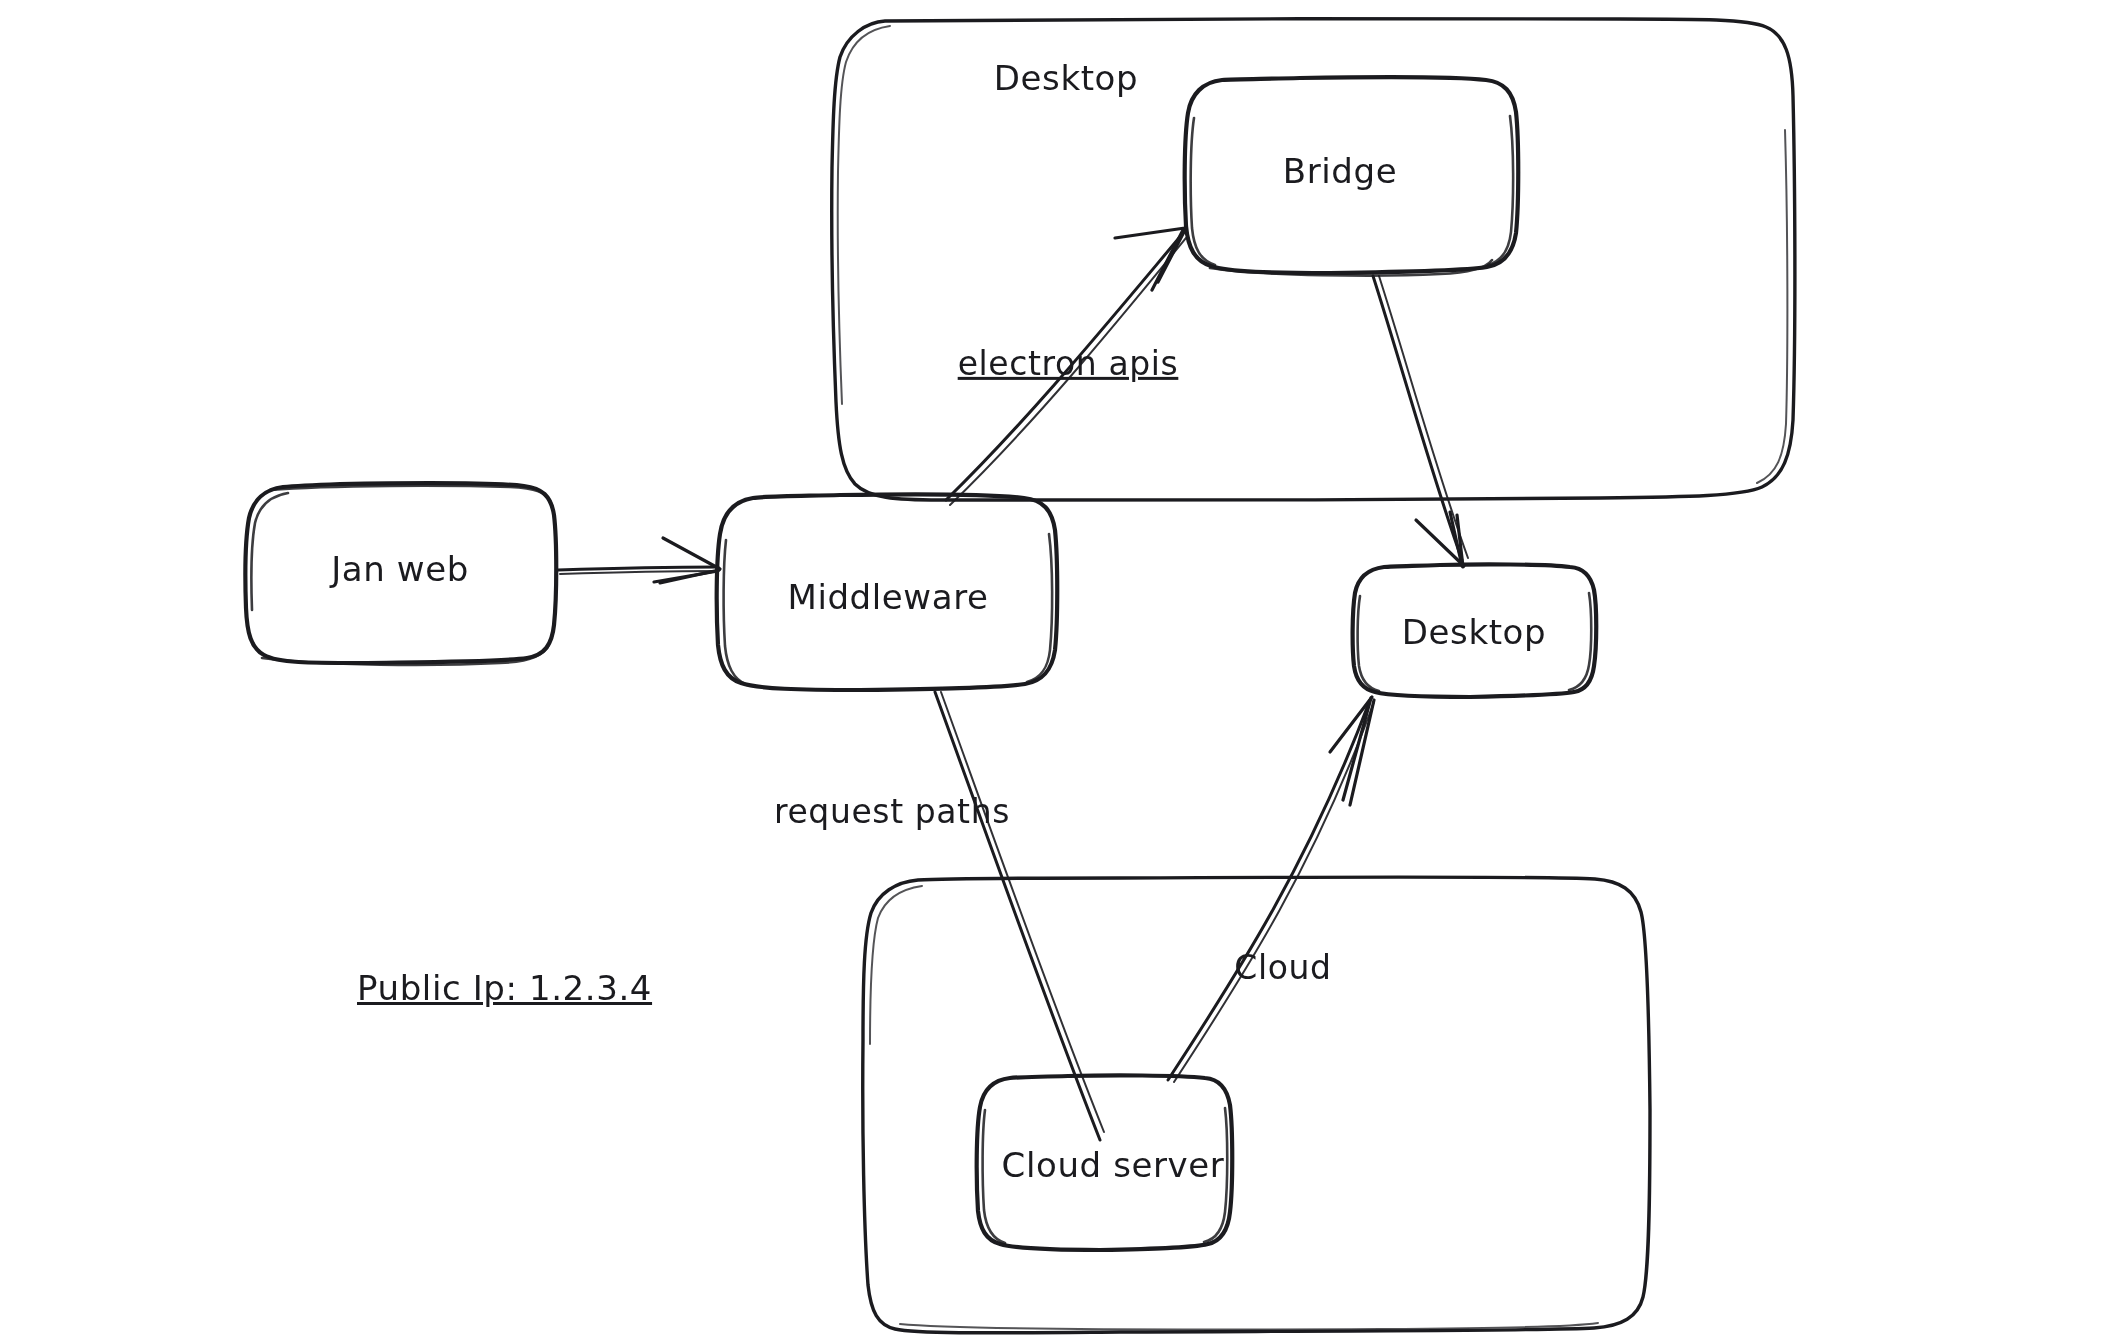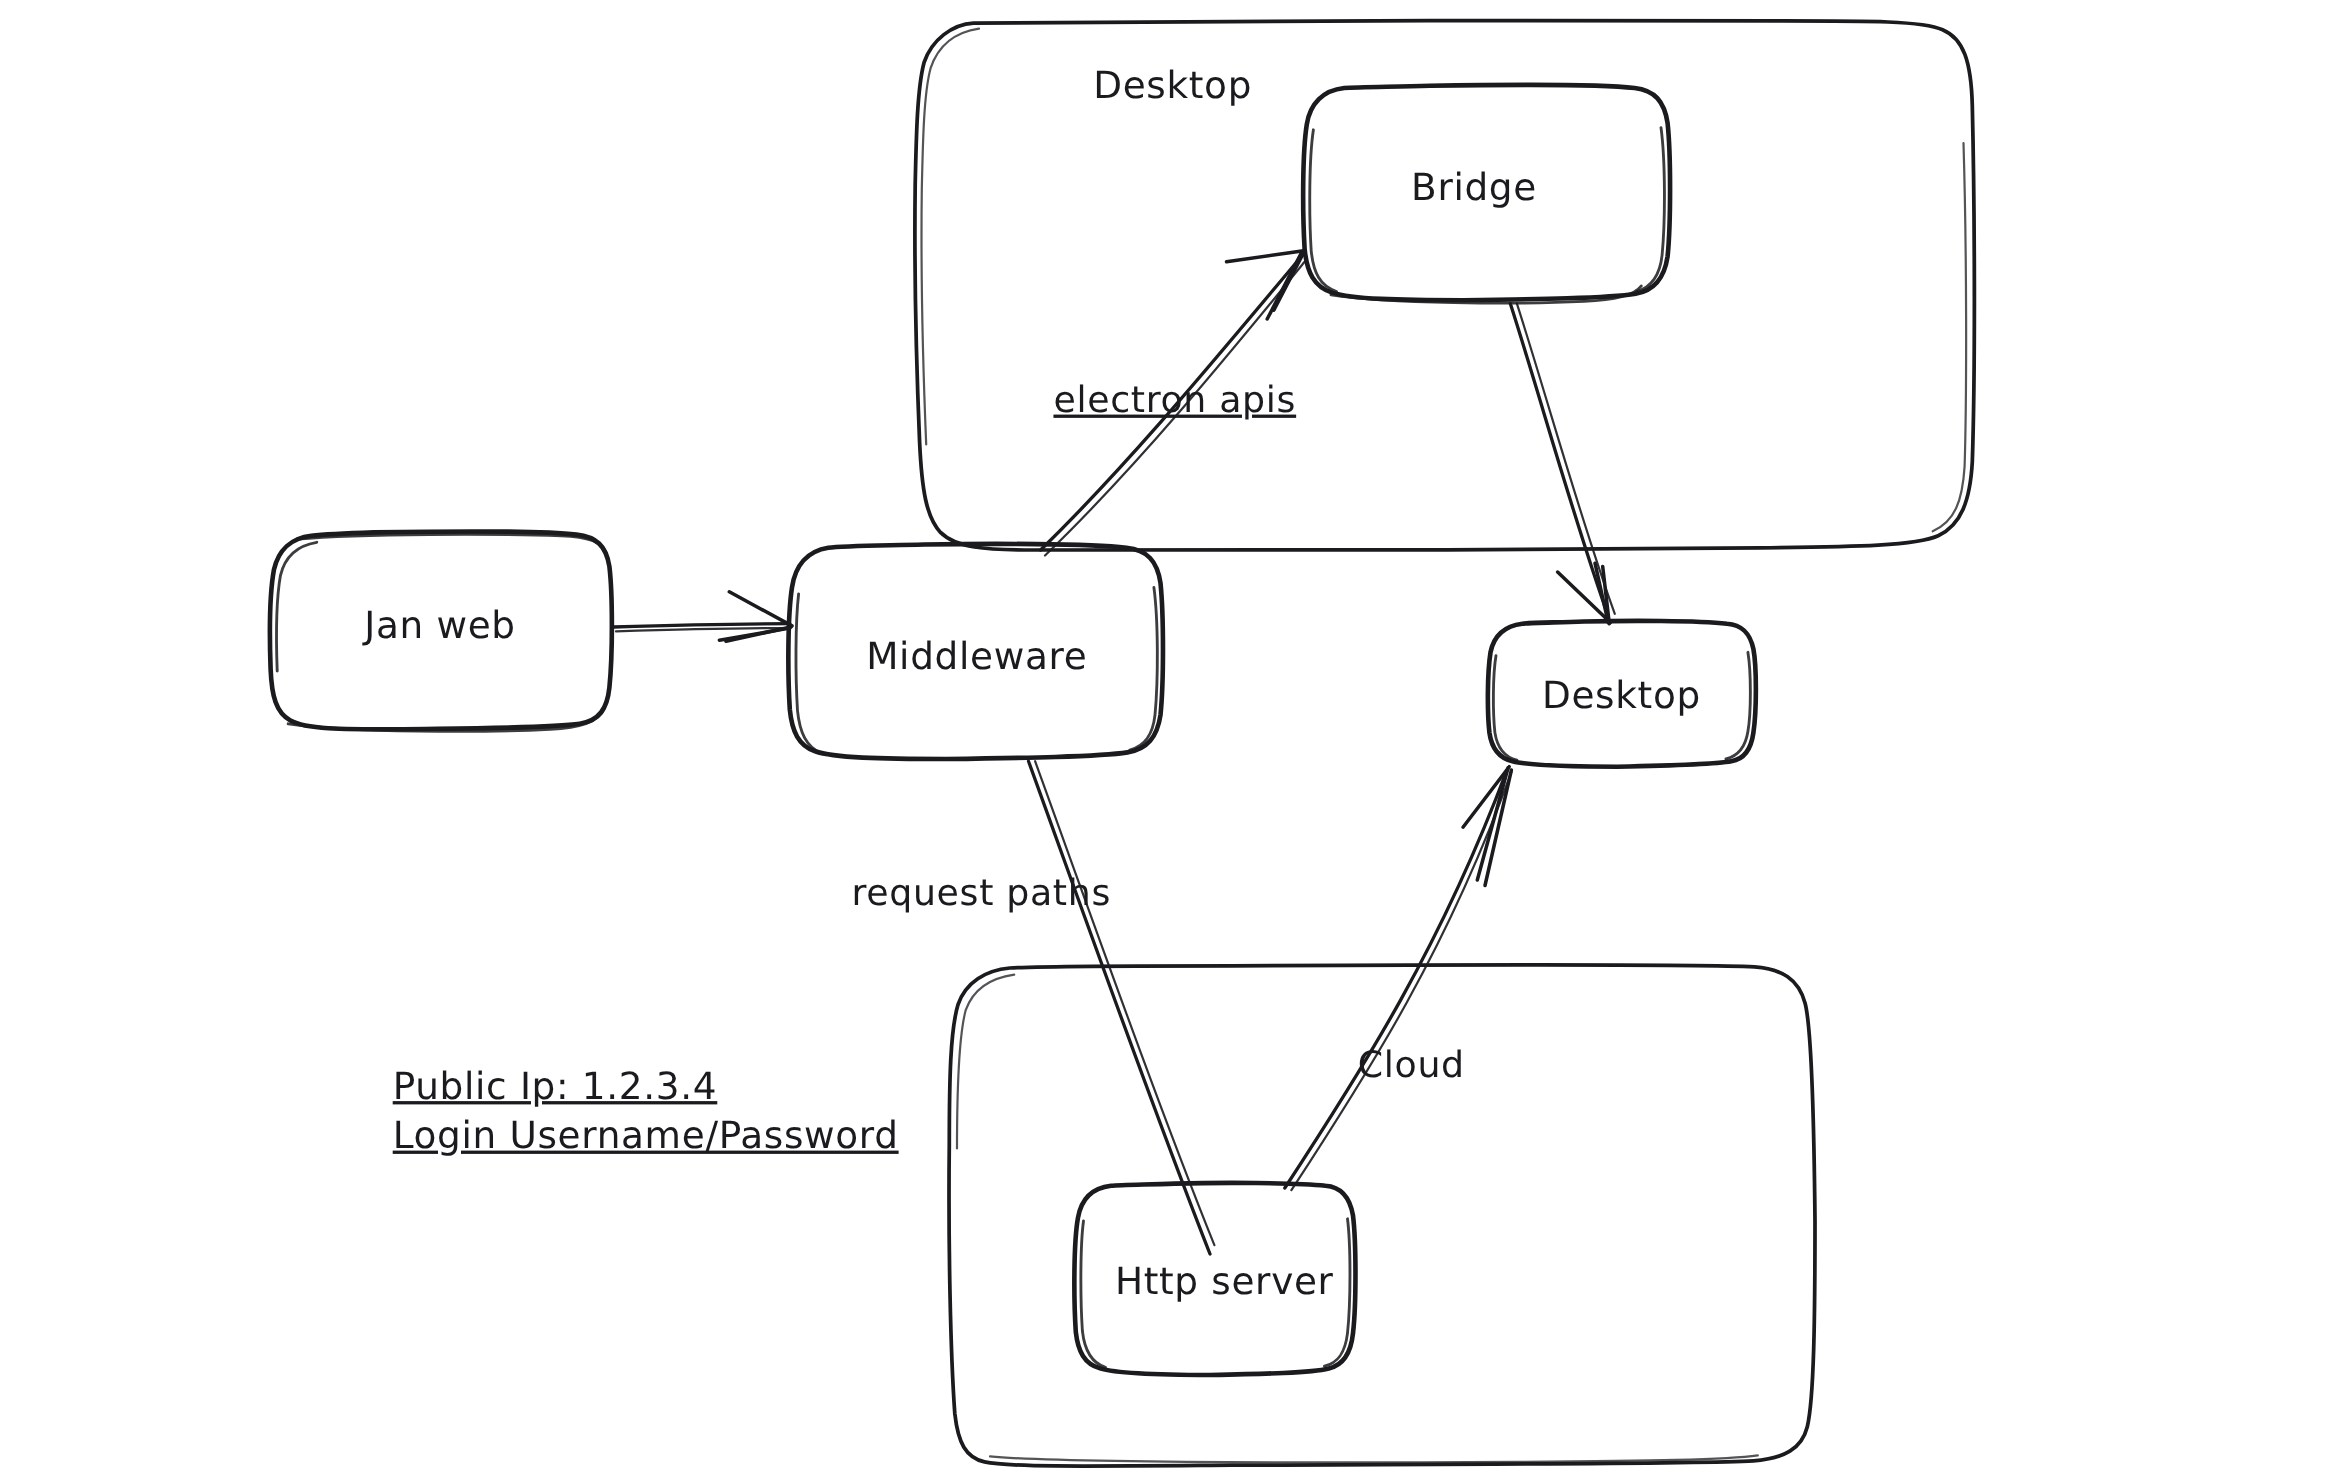--- a/index.html
+++ b/index.html
@@ -288,26 +288,25 @@
   <div class="label-text group-label" style="left:1066px; top:79px;">Desktop</div>
 
   <div class="label-text node-label" style="left:400px; top:570px;">Jan web</div>
 
   <div class="label-text node-label" style="left:888px; top:598px;">Middleware</div>
 
   <div class="label-text node-label" style="left:1340px; top:172px;">Bridge</div>
 
   <div class="label-text node-label" style="left:1474px; top:633px;">Desktop</div>
 
-  <div class="label-text node-label" style="left:1113px; top:1166px;">Http server</div>
+  <div class="label-text node-label" style="left:1113px; top:1166px;">Cloud server</div>
 
   <div class="label-text edge-label" style="left:1068px; top:364px;text-decoration:underline;">electron apis</div>
 
   <div class="label-text edge-label" style="left:892px; top:812px;">request paths</div>
 
   <div class="label-text edge-label" style="left:1283px; top:968px;">Cloud</div>
 
   <div class="label-text note-block" style="left:357px; top:966px;">
     <span class="note-line">Public Ip: 1.2.3.4</span>
-    <span class="note-line">Login Username/Password</span>
   </div>
 
 </div>
 
 </body></html>

